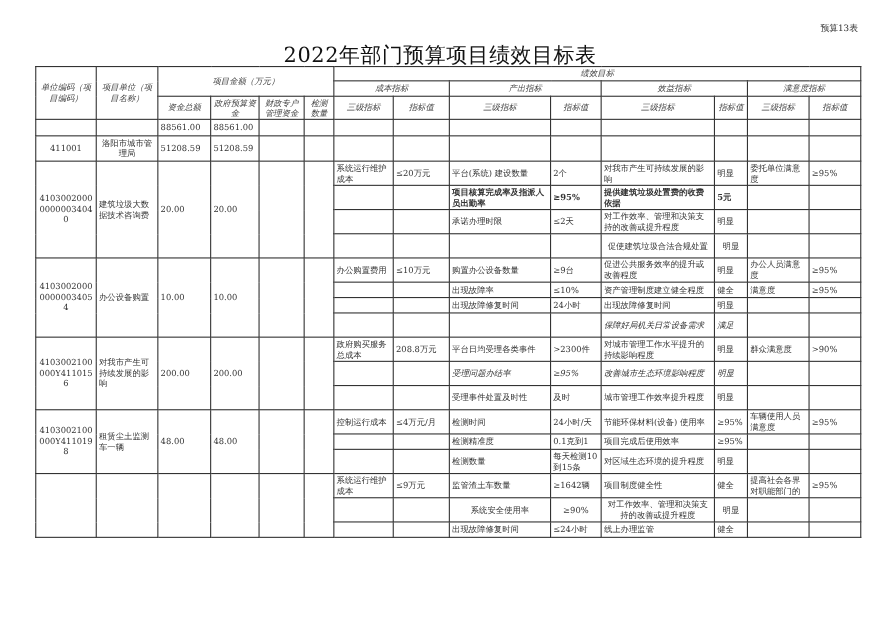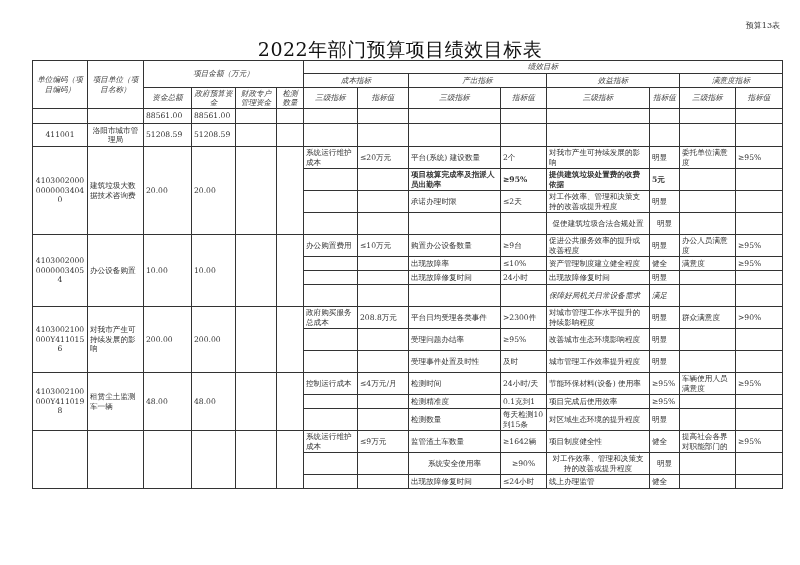--- a/index.html
+++ b/index.html
@@ -198,21 +198,21 @@
         <td rowspan="3"></td>
         <td>政府购买服务总成本</td>
         <td>208.8万元</td>
         <td>平台日均受理各类事件</td>
         <td>&gt;2300件</td>
         <td>对城市管理工作水平提升的持续影响程度</td>
         <td>明显</td>
         <td>群众满意度</td>
         <td>&gt;90%</td>
       </tr>
-      <tr style="height: 22px;">
+      <tr style="height: 22px; font-style: italic;">
         <td></td>
         <td></td>
         <td>受理问题办结率</td>
         <td>≥95%</td>
         <td>改善城市生态环境影响程度</td>
         <td>明显</td>
         <td></td>
         <td></td>
       </tr>
       <tr style="height: 22px;">

